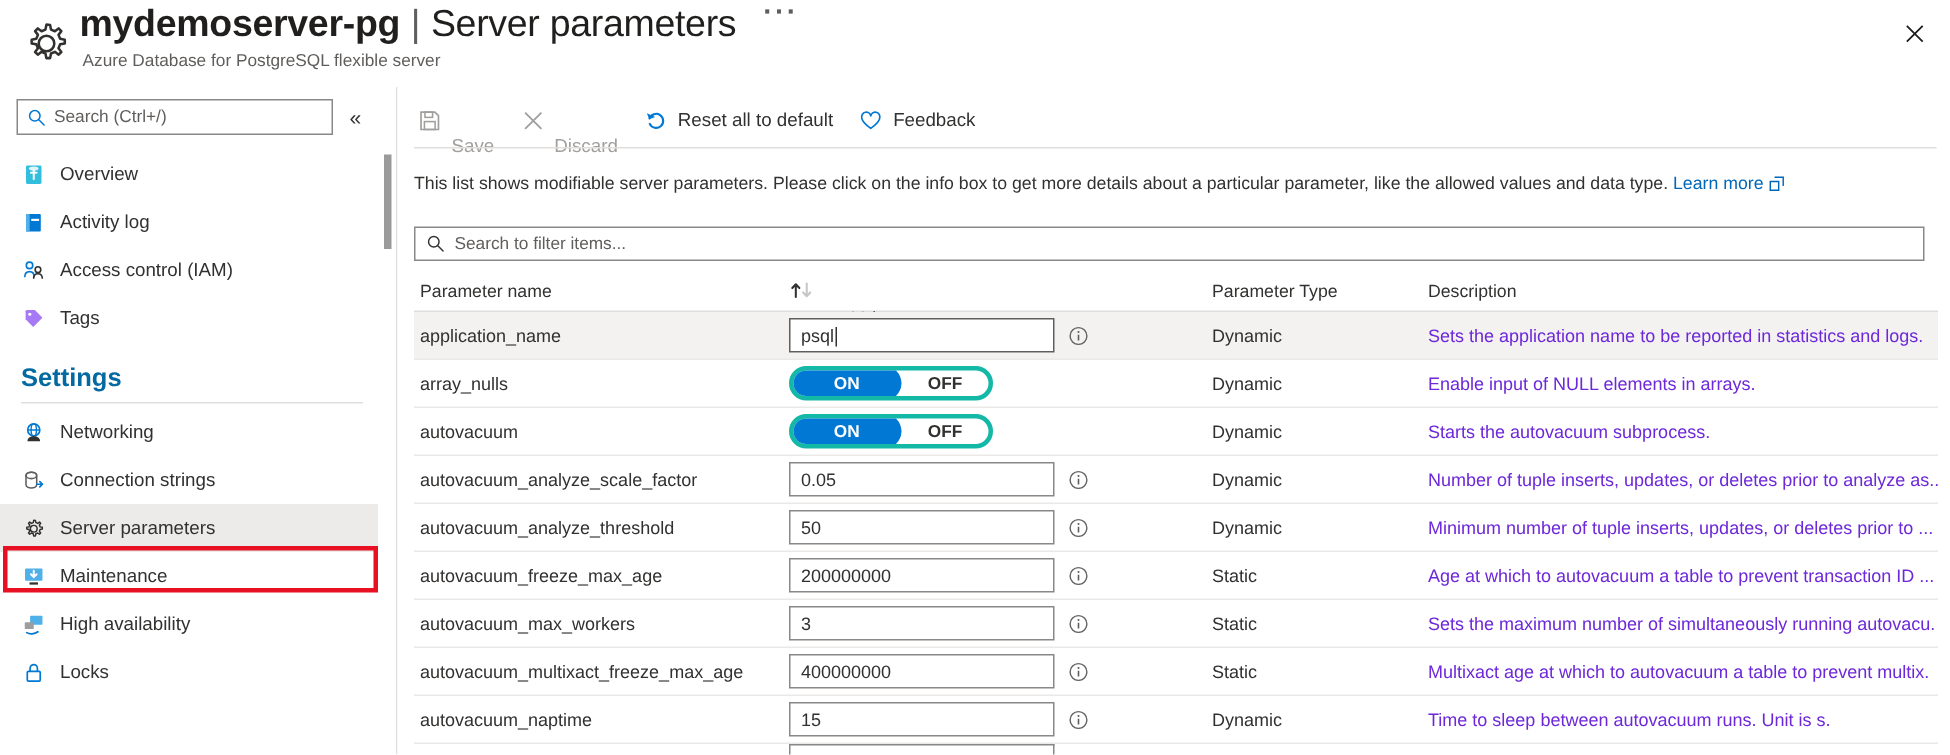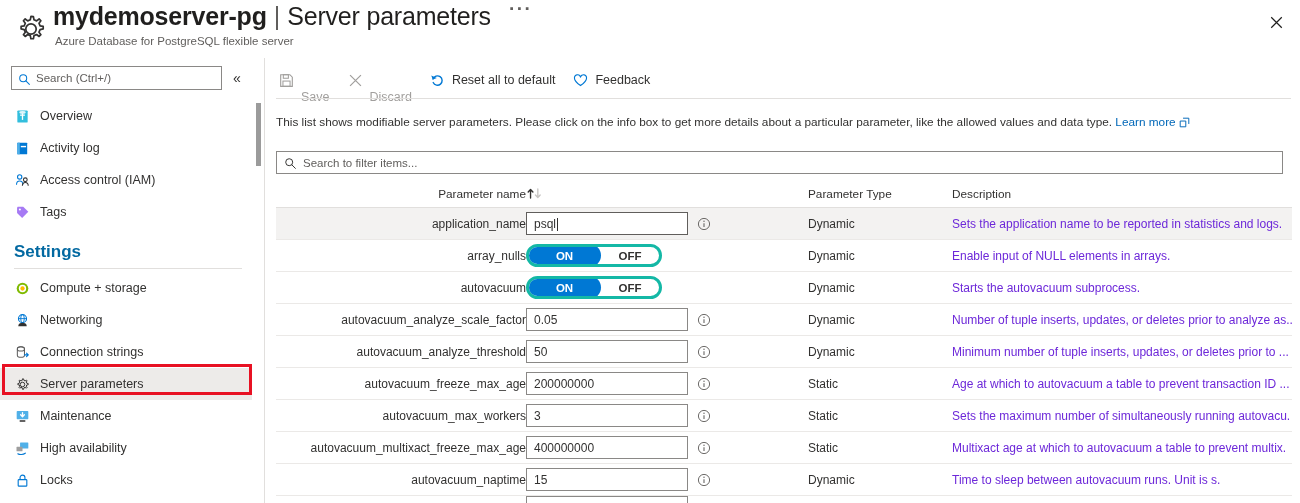--- a/index.html
+++ b/index.html
@@ -82,36 +82,36 @@
                 border:1px solid #8a8886; background:#fff; display:flex;
                 align-items:center; padding-left:7px; cursor:text; }
   .filter-box .s-icon { width:13px; height:13px; margin-right:6px; flex:0 0 auto; }
   .filter-box .s-ph { font-size:11.5px; color:#605e5c; }
 
   
   .tbl { position:absolute; left:11px; top:122px; width:1016px; }
   .thead { position:relative; height:28px; display:flex; align-items:center;
            border-bottom:1px solid #e1dfdd; }
   .th { font-size:11.8px; color:#323130; font-weight:400; white-space:nowrap; }
-  .c1 { width:250px; padding-left:4px;text-align:right; }
+  .c1 { width:250px; padding-left:4px; }
   .c-sort { width:42px; display:flex; align-items:center; }
   .c2 { width:240px;margin-top:36px; }
   .c3 { width:144px; }
   .c4 { flex:1; }
 
   .trow { position:relative; height:32px; display:flex; align-items:center;
           border-bottom:1px solid #ebe9e7; }
   .trow.alt { background:#f3f2f1; }
   .pname { font-size:12px; color:#323130; white-space:nowrap; }
   .ptype { font-size:12px; color:#323130; white-space:nowrap; }
   .pdesc { font-size:12px; color:#6d28d9; white-space:nowrap; overflow:hidden;
            text-overflow:clip; }
   .cell-val { width:282px; display:flex; align-items:center; }
 
-  .vinput { width:162px; height:23px; border:1px solid #8a8886; background:#fff;
+  .vinput { width:177px; height:23px; border:1px solid #8a8886; background:#fff;
             display:flex; align-items:center; padding-left:7px; cursor:text; }
   .vinput .vtxt { font-size:12px; color:#323130; }
   .vinput.focused { border:1px solid #605e5c; }
   .caret { display:inline-block; width:1px; height:13px; background:#323130;
            margin-left:1px; position:relative; top:1px; }
   .info-ico { width:14px; height:14px; margin-left:9px; cursor:pointer; flex:0 0 auto; }
 
   .toggle { width:136px; height:23px; border:3px solid #14b8a6; border-radius:12px;
             display:flex; align-items:center; overflow:hidden; cursor:pointer;
             background:#fff; }
@@ -216,30 +216,20 @@
           </svg>
         </span>
         <span class="lbl">Tags</span>
       </div>
 
       <div class="nav-section">
         <span class="lbl">Settings</span>
       </div>
       <div class="nav-divider"></div>
 
-      <div class="nav-item">
-        <span class="ico">
-          <svg viewBox="0 0 16 16" width="15" height="15">
-            <circle cx="8" cy="8" r="6.2" fill="#7fba00"></circle>
-            <circle cx="8" cy="8" r="3.9" fill="#fff"></circle>
-            <circle cx="8" cy="8" r="2.3" fill="#ffb900"></circle>
-          </svg>
-        </span>
-        <span class="lbl">Compute + storage</span>
-      </div>
 
       <div class="nav-item">
         <span class="ico">
           <svg viewBox="0 0 16 16" width="15" height="15">
             <circle cx="8" cy="6" r="4.3" fill="none" stroke="#0078d4" stroke-width="1.2"></circle>
             <ellipse cx="8" cy="6" rx="1.9" ry="4.3" fill="none" stroke="#0078d4" stroke-width="1"></ellipse>
             <path d="M3.8 6 H12.2" stroke="#0078d4" stroke-width="1"></path>
             <path d="M3.5 14 c0-2.3 2-3.5 4.5-3.5 s4.5 1.2 4.5 3.5" fill="#323130"></path>
           </svg>
         </span>

